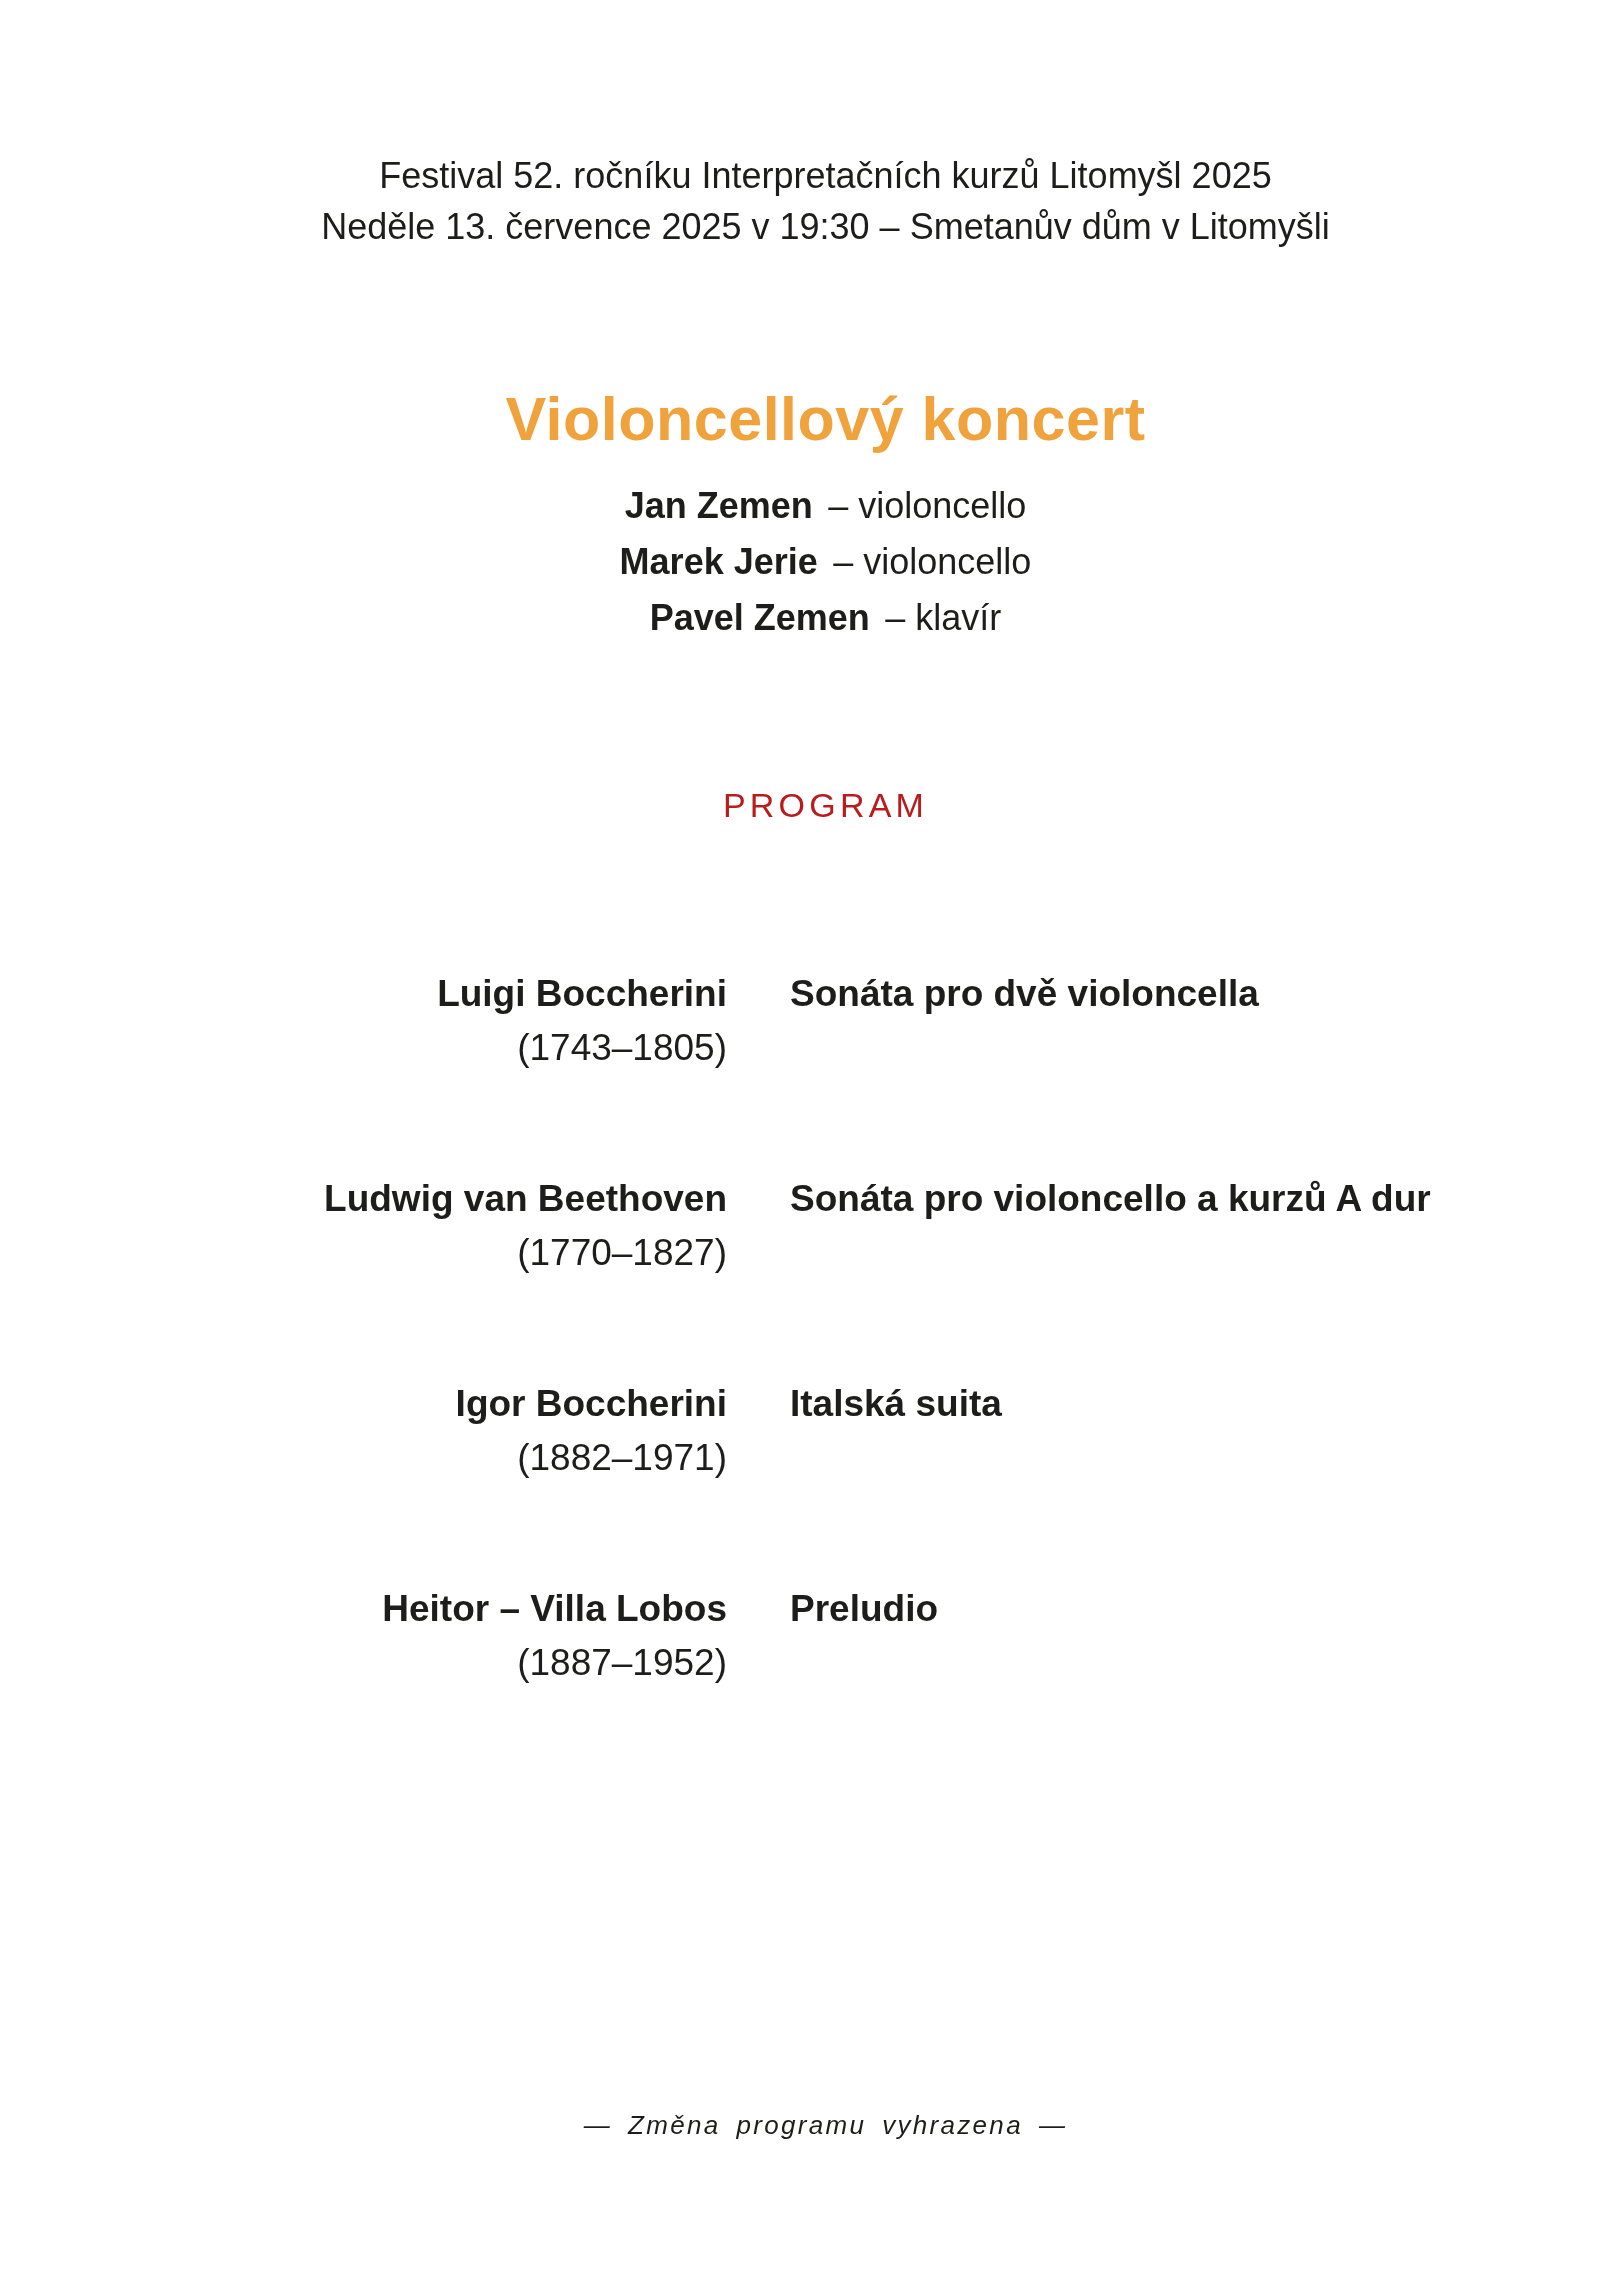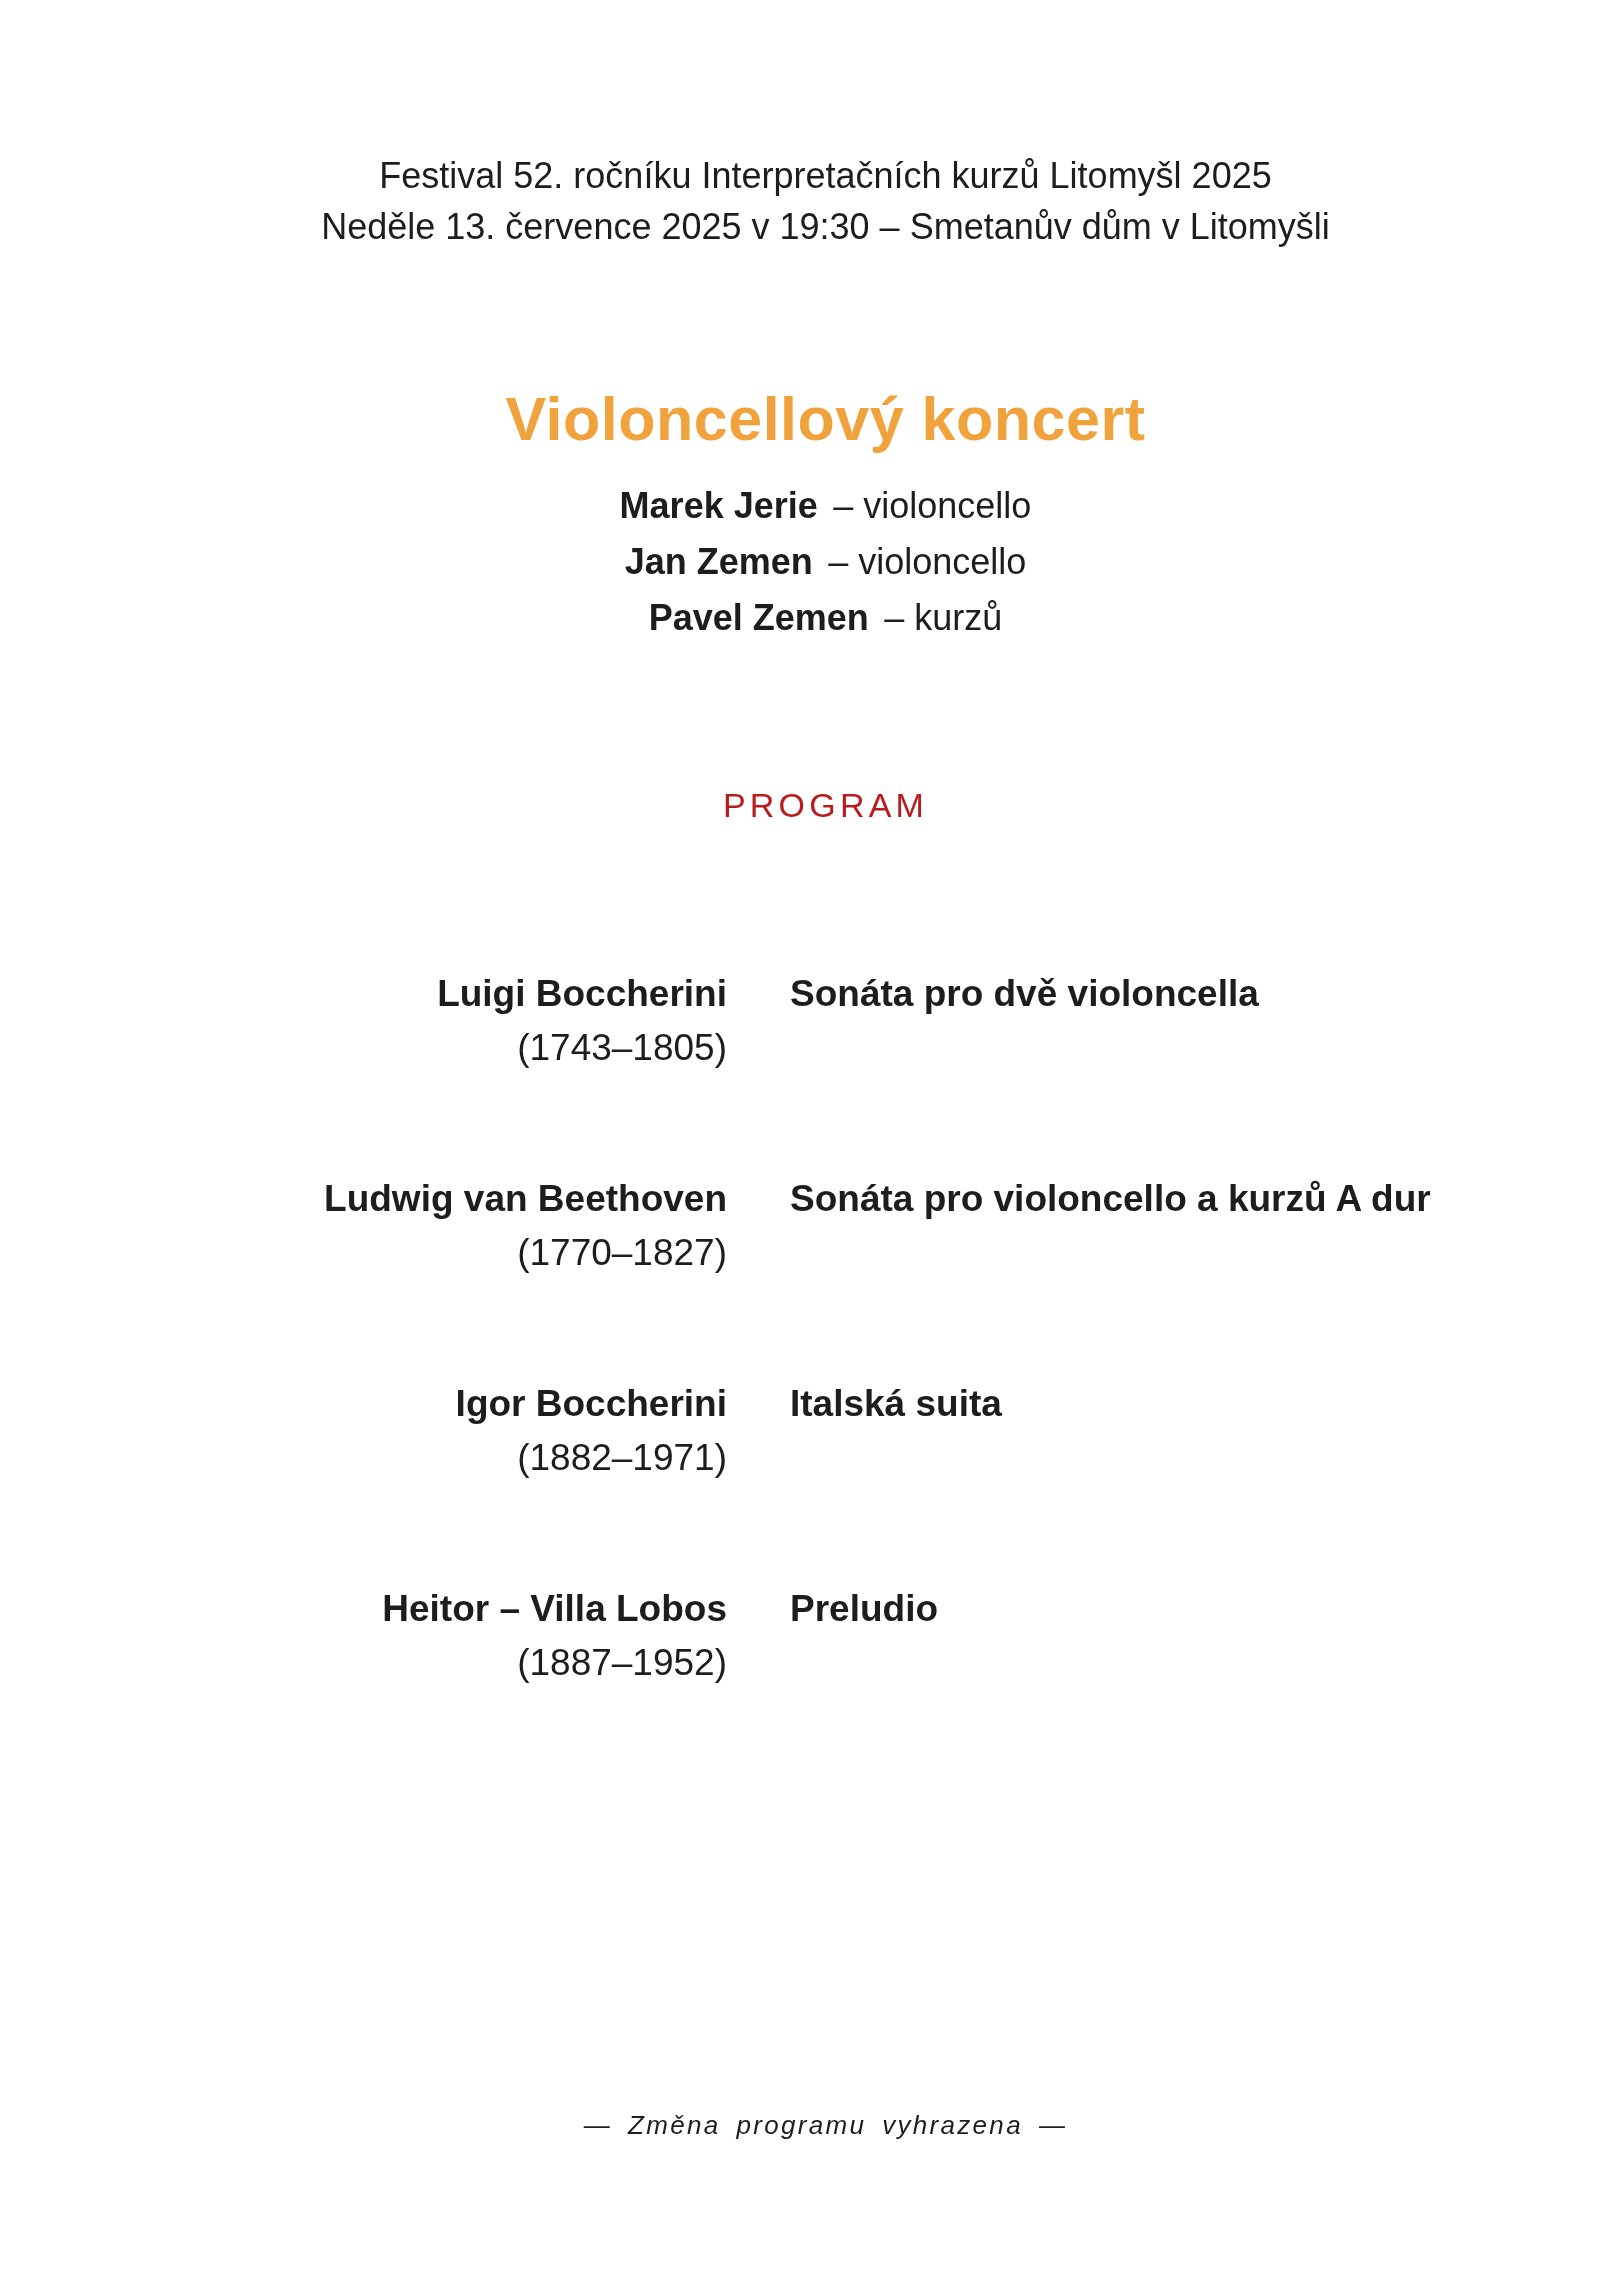--- a/index.html
+++ b/index.html
@@ -82,30 +82,30 @@
 
 <header class="centered-block doc-header">
   <div>Festival 52. ročníku Interpretačních kurzů Litomyšl 2025</div>
   <div>Neděle 13. července 2025 v 19:30 – Smetanův dům v Litomyšli</div>
 </header>
 
 <h1 class="centered-block doc-title">Violoncellový koncert</h1>
 
 <section class="centered-block performers">
   <div>
+    <span class="performer-name">Jan Zemen</span>
+    <span class="performer-role">– violoncello</span>
+  </div>
+  <div>
     <span class="performer-name">Marek Jerie</span>
     <span class="performer-role">– violoncello</span>
   </div>
   <div>
-    <span class="performer-name">Jan Zemen</span>
-    <span class="performer-role">– violoncello</span>
-  </div>
-  <div>
     <span class="performer-name">Pavel Zemen</span>
-    <span class="performer-role">– kurzů</span>
+    <span class="performer-role">– klavír</span>
   </div>
 </section>
 
 <div class="centered-block program-heading">PROGRAM</div>
 
 <section class="program-list">
 
   <div class="program-row">
     <div class="composer-cell">
       <span class="composer-name">Luigi Boccherini</span>

